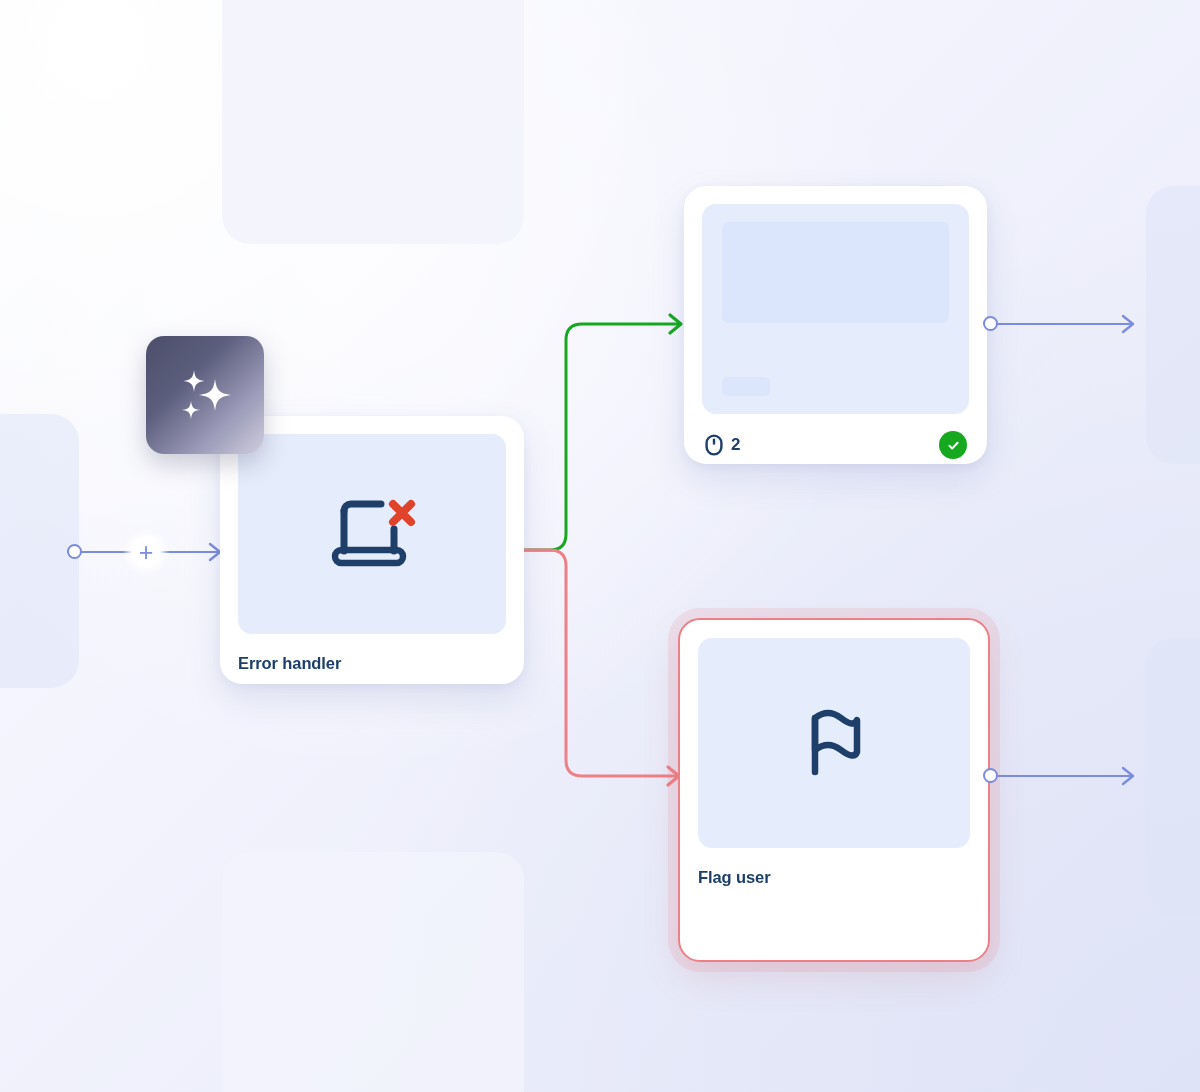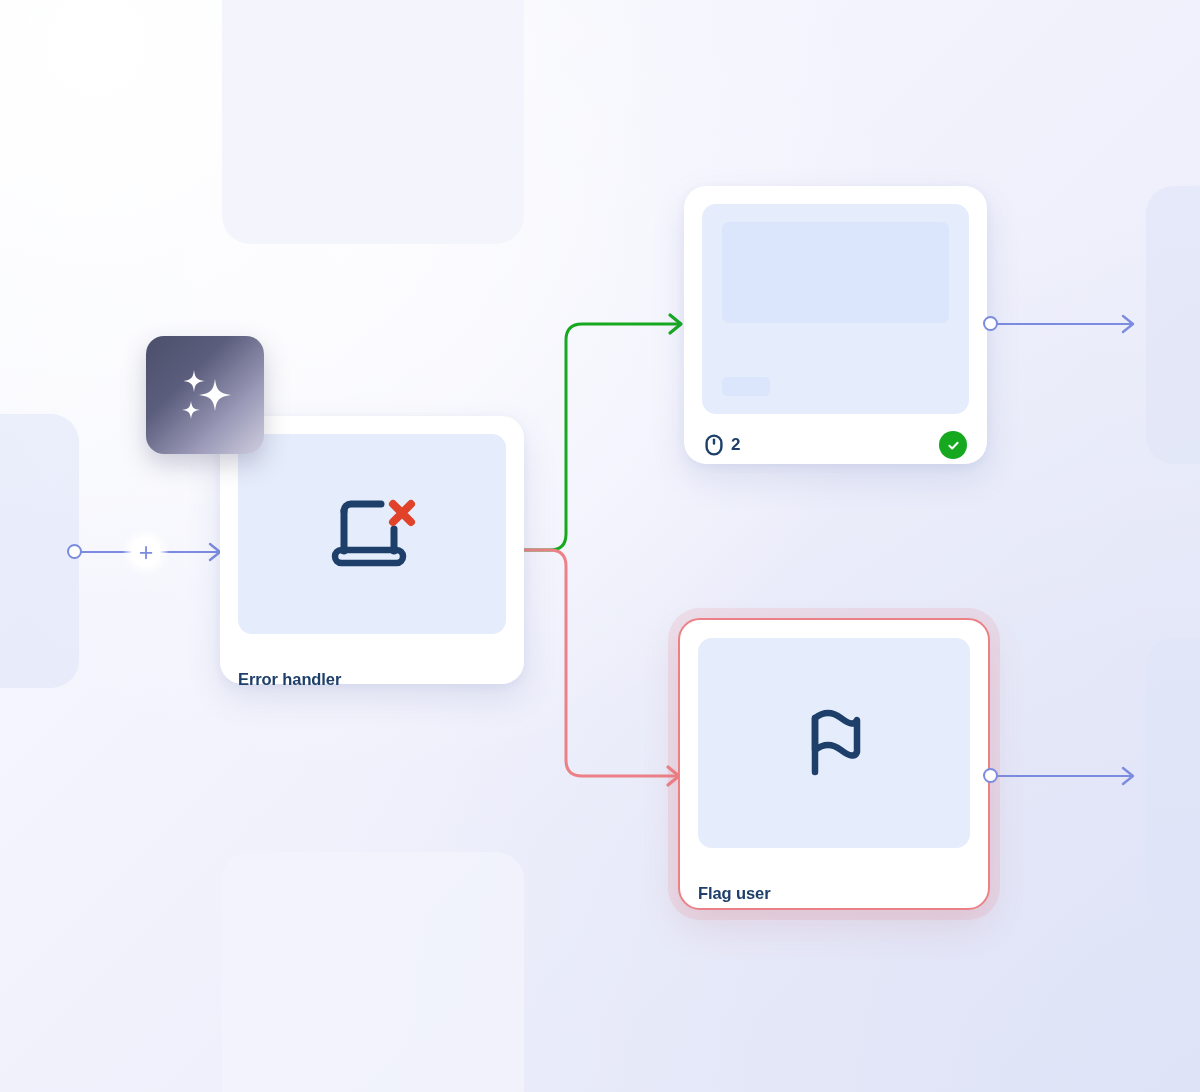--- a/index.html
+++ b/index.html
@@ -62,37 +62,37 @@
   .node {
     position:absolute;
     background:#ffffff;
     border-radius:22px;
     box-shadow: 0 14px 34px rgba(86,102,173,.14), 0 3px 10px rgba(86,102,173,.07);
     z-index:5;
   }
   .node.error-node   { left:220px; top:416px; width:304px; height:268px; padding:18px; }
   .node.skeleton-node{ left:684px; top:186px; width:303px; height:278px; padding:18px 18px 14px; }
   .node.flag-node {
-    left:678px; top:618px; width:312px; height:292px; padding:18px;
+    left:678px; top:618px; width:312px; height:344px; padding:18px;
     border:2px solid #ec8086;
     box-shadow: 0 0 0 10px rgba(236,128,134,.15), 0 16px 36px rgba(180,90,100,.15);
   }
 
   .node-body {
     background:#e5ecfb;
     border-radius:14px;
     width:100%;
     display:flex; align-items:center; justify-content:center;
   }
   .error-node  .node-body { height:200px; }
   .flag-node   .node-body { height:210px; }
   .skeleton-node .node-body { height:210px; flex-direction:column; align-items:stretch; justify-content:flex-start; padding:18px 20px; }
 
   .node-label {
-    margin-top:36px;
+    margin-top:20px;
     font-size:16.5px;
     font-weight:bold;
     color:#1d3f69;
     letter-spacing:-.1px;
   }
 
   
   .skel { background:#dbe5fb; border-radius:7px; }
   .skel.block { height:104px; width:100%; }
   .skel.pill  { height:19px; width:48px; margin-top:54px; border-radius:5px; }

